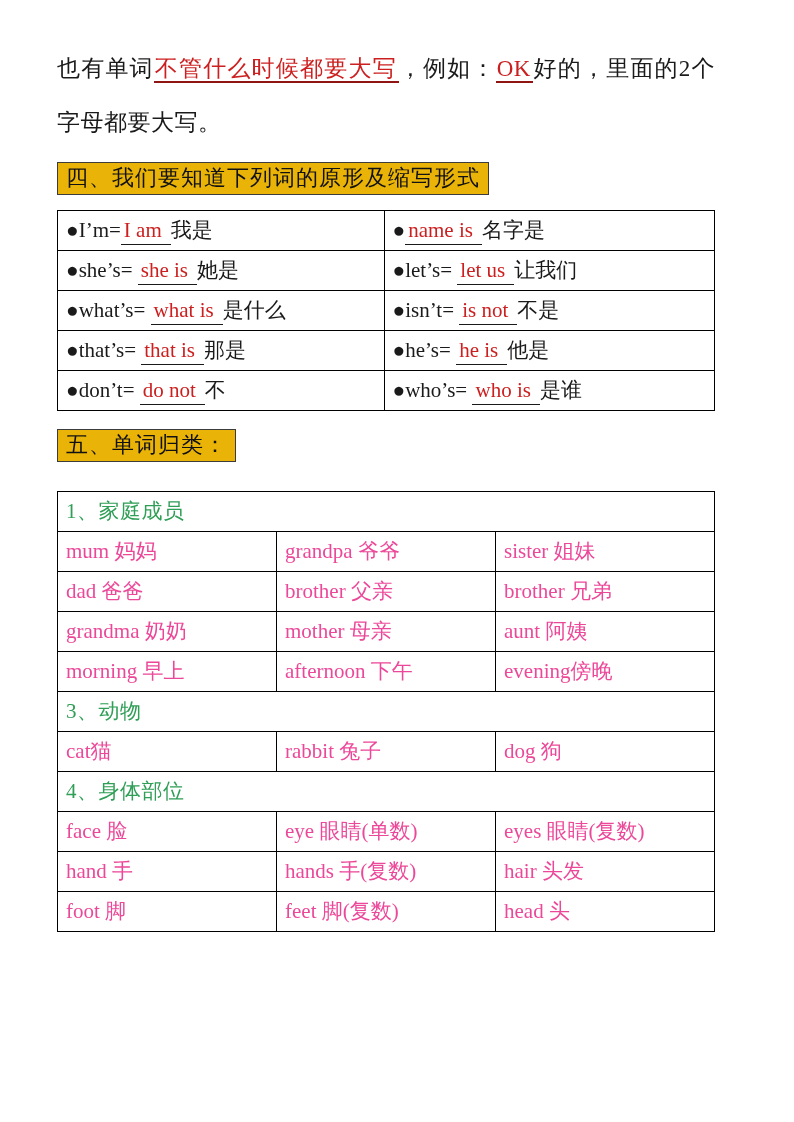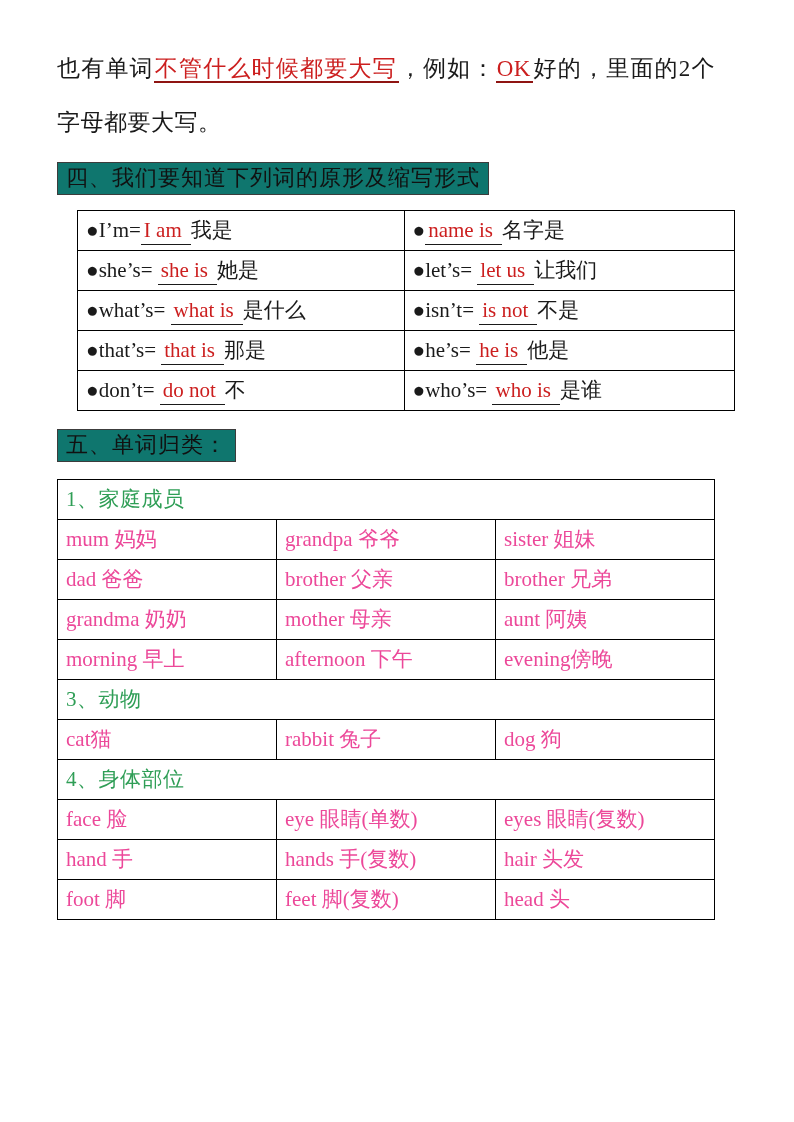--- a/index.html
+++ b/index.html
@@ -28,39 +28,39 @@
   }
   .red { color: #cc1f1f; }
   .u-intro {
     border-bottom: 2px solid #8f1412;
     padding: 0 2px 0 1px;
   }
 
   
   .sec-box {
     display: inline-block;
-    background: #0f766e;
+    background: #eab308;
     border: 1.5px solid #3c3c3c;
     font-size: 22px;
     line-height: 26px;
     padding: 2px 8px 3px 8px;
     letter-spacing: 1px;
     color: #111;
   }
   .sec-box.first { margin-top: 0; }
   .sec-box.second { margin-top: 18px; }
 
   
   table {
     width: 100%;
     border-collapse: collapse;
     table-layout: fixed;
   }
-  .tbl1 { margin-top: 15px; margin-left: 20px; }
-  .tbl2 { margin-top: 17px; font-family: Liberation Serif, serif; }
+  .tbl1 { margin-top: 15px; }
+  .tbl2 { margin-top: 29px; font-family: Liberation Serif, serif; }
   td {
     border: 1.5px solid #000;
     height: 40px;
     padding: 2px 8px 4px 8px;
     font-size: 21px;
     vertical-align: middle;
     overflow: hidden;
     white-space: nowrap;
   }
   .tbl1 .c1 { width: 49.7%; }

